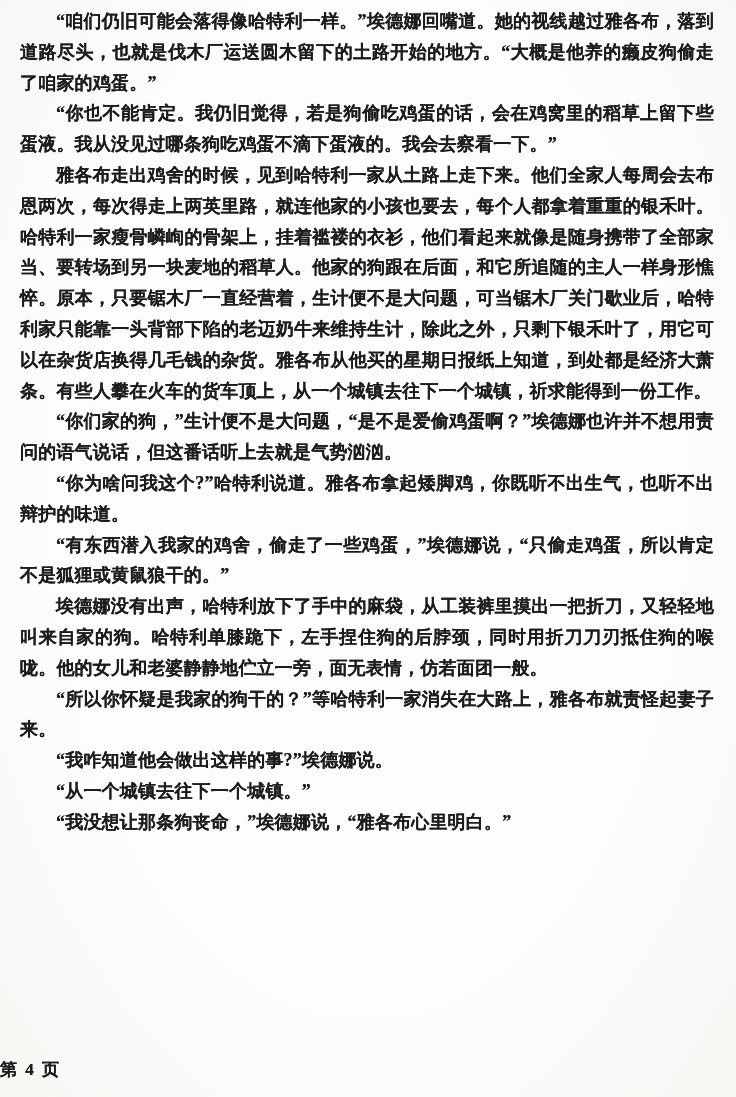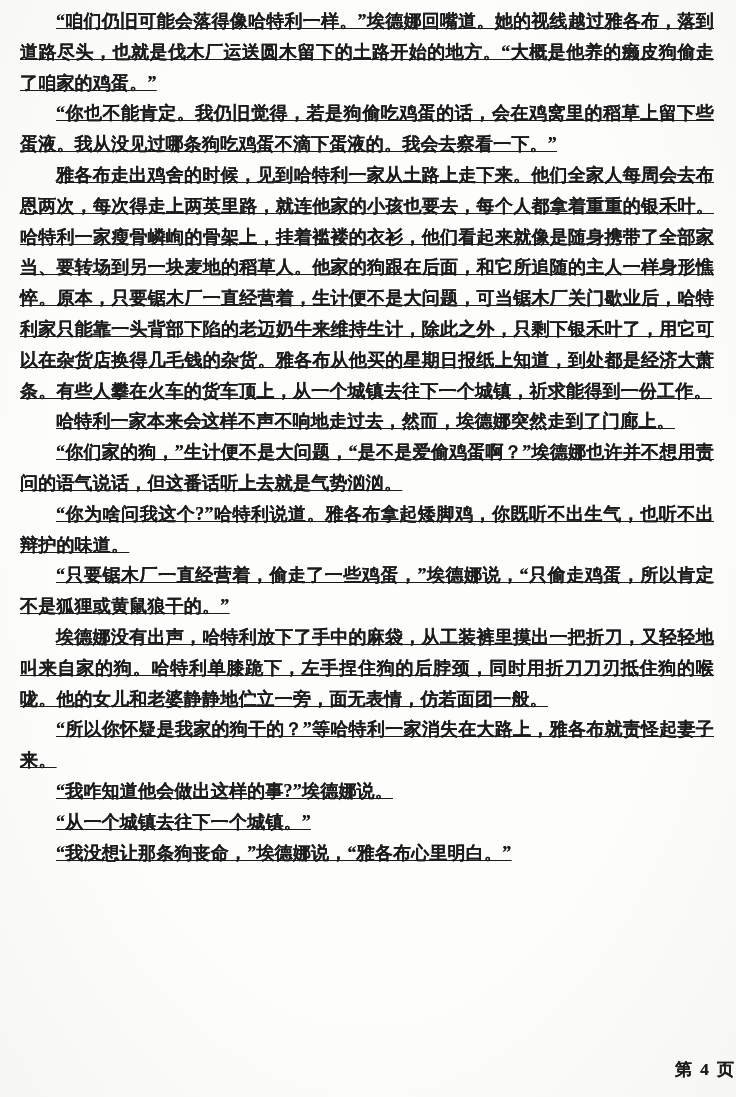--- a/index.html
+++ b/index.html
@@ -17,60 +17,58 @@
     box-sizing: border-box;
     overflow: hidden;
     font-family: "Liberation Serif", "DejaVu Serif", serif;
     color: #1c1c1c;
   }
   .body-text {
     position: absolute;
     top: 6px;
     left: 20px;
     width: 694px;
-    text-decoration: underline;
   }
   .body-text p {
     margin: 0;
     padding: 0;
     text-indent: 2em;
     text-align: justify;
     text-justify: inter-ideograph;
     font-size: 18px;
     line-height: 30.8px;
     font-weight: bold;
     letter-spacing: 0.2px;
     
     text-shadow: 0 0 0.4px #2a2a2a;
   }
   .footer {
     position: absolute;
     top: 1058px;
     left: 0;
     width: 100%;
-    text-align: right;
+    text-align: left;
     font-size: 17px;
     font-weight: bold;
     letter-spacing: 2px;
     color: #1c1c1c;
     text-shadow: 0 0 0.4px #2a2a2a;
   }
 </style>
 </head>
 <body>
 
 <div class="page">
   <div class="body-text" id="paragraphs">
       <p>“咱们仍旧可能会落得像哈特利一样。”埃德娜回嘴道。她的视线越过雅各布，落到道路尽头，也就是伐木厂运送圆木留下的土路开始的地方。“大概是他养的癞皮狗偷走了咱家的鸡蛋。”</p>
       <p>“你也不能肯定。我仍旧觉得，若是狗偷吃鸡蛋的话，会在鸡窝里的稻草上留下些蛋液。我从没见过哪条狗吃鸡蛋不滴下蛋液的。我会去察看一下。”</p>
       <p>雅各布走出鸡舍的时候，见到哈特利一家从土路上走下来。他们全家人每周会去布恩两次，每次得走上两英里路，就连他家的小孩也要去，每个人都拿着重重的银禾叶。哈特利一家瘦骨嶙峋的骨架上，挂着褴褛的衣衫，他们看起来就像是随身携带了全部家当、要转场到另一块麦地的稻草人。他家的狗跟在后面，和它所追随的主人一样身形憔悴。原本，只要锯木厂一直经营着，生计便不是大问题，可当锯木厂关门歇业后，哈特利家只能靠一头背部下陷的老迈奶牛来维持生计，除此之外，只剩下银禾叶了，用它可以在杂货店换得几毛钱的杂货。雅各布从他买的星期日报纸上知道，到处都是经济大萧条。有些人攀在火车的货车顶上，从一个城镇去往下一个城镇，祈求能得到一份工作。</p>
-      <p>哈特利一家本来会这样不声不响地走过去，然而，埃德娜突然走到了门廊上。</p>
       <p>“你们家的狗，”生计便不是大问题，“是不是爱偷鸡蛋啊？”埃德娜也许并不想用责问的语气说话，但这番话听上去就是气势汹汹。</p>
       <p>“你为啥问我这个?”哈特利说道。雅各布拿起矮脚鸡，你既听不出生气，也听不出辩护的味道。</p>
-      <p>“只要锯木厂一直经营着，偷走了一些鸡蛋，”埃德娜说，“只偷走鸡蛋，所以肯定不是狐狸或黄鼠狼干的。”</p>
+      <p>“有东西潜入我家的鸡舍，偷走了一些鸡蛋，”埃德娜说，“只偷走鸡蛋，所以肯定不是狐狸或黄鼠狼干的。”</p>
       <p>埃德娜没有出声，哈特利放下了手中的麻袋，从工装裤里摸出一把折刀，又轻轻地叫来自家的狗。哈特利单膝跪下，左手捏住狗的后脖颈，同时用折刀刀刃抵住狗的喉咙。他的女儿和老婆静静地伫立一旁，面无表情，仿若面团一般。</p>
       <p>“所以你怀疑是我家的狗干的？”等哈特利一家消失在大路上，雅各布就责怪起妻子来。</p>
       <p>“我咋知道他会做出这样的事?”埃德娜说。</p>
       <p>“从一个城镇去往下一个城镇。”</p>
       <p>“我没想让那条狗丧命，”埃德娜说，“雅各布心里明白。”</p>
     </div>
   <div class="footer">第 4 页</div>
 </div>
 
 </body></html>

